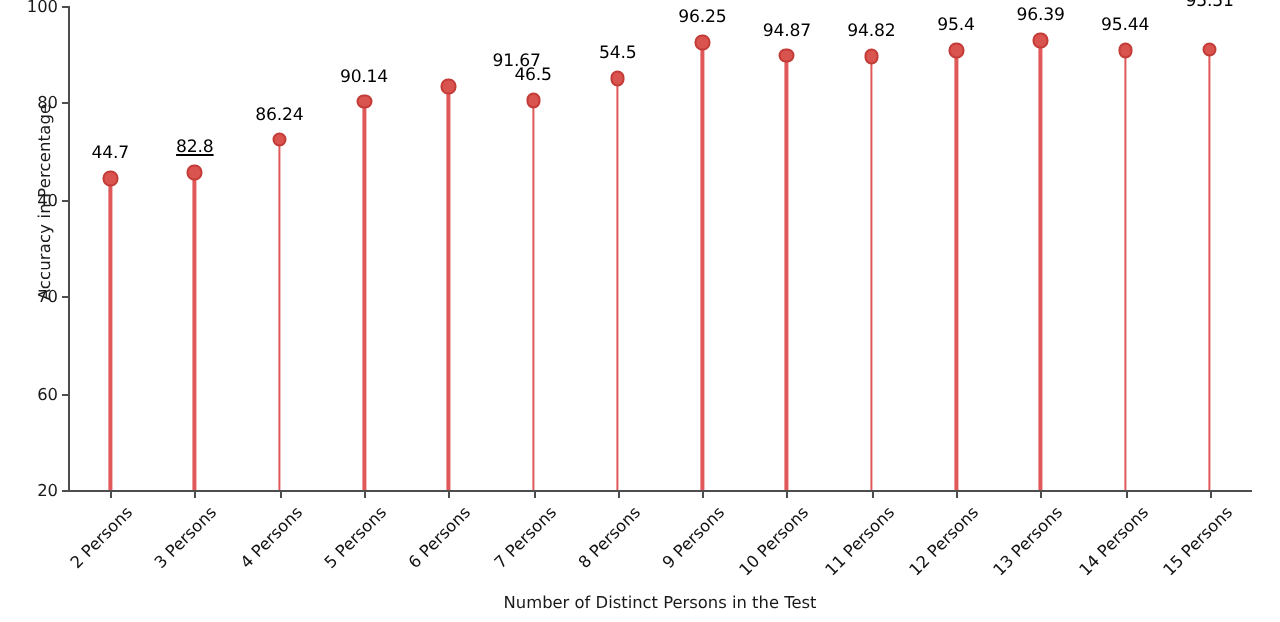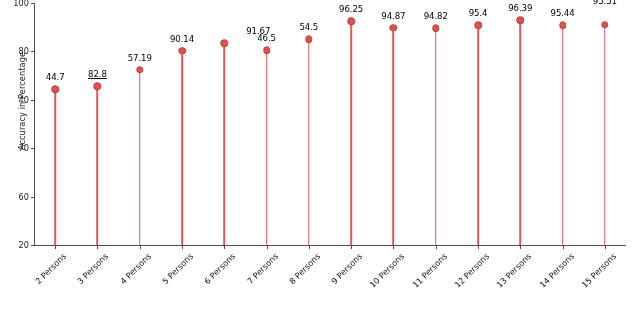--- a/index.html
+++ b/index.html
@@ -179,21 +179,21 @@
         <div class="ytick-label">100</div>
       </div>
       <div class="stem" style="left: 21.1429px; top: 86.152px; height: 155.848px;"></div>
       <div class="marker" title="2 Persons: 82.2" style="left: 21.1429px; top: 86.152px;"></div>
       <div class="pointlabel" style="left: 21.1429px; top: 79.152px;">44.7</div>
       <div class="stem" style="left: 63.4286px; top: 83.248px; height: 158.752px;"></div>
       <div class="marker" title="3 Persons: 82.8" style="left: 63.4286px; top: 83.248px;"></div>
       <div class="pointlabel" style="left: 63.4286px; top: 76.248px; text-decoration: underline;">82.8</div>
       <div class="stem" style="left: 105.714px; top: 66.5984px; height: 175.402px;"></div>
       <div class="marker" title="4 Persons: 86.24" style="left: 105.714px; top: 66.5984px;"></div>
-      <div class="pointlabel" style="left: 105.714px; top: 59.5984px;">57.19</div>
+      <div class="pointlabel" style="left: 105.714px; top: 59.5984px;">86.24</div>
       <div class="stem" style="left: 148px; top: 47.7224px; height: 194.278px;"></div>
       <div class="marker" title="5 Persons: 90.14" style="left: 148px; top: 47.7224px;"></div>
       <div class="pointlabel" style="left: 148px; top: 40.7224px;">90.14</div>
       <div class="stem" style="left: 190.286px; top: 40.3172px; height: 201.683px;"></div>
       <div class="marker" title="6 Persons: 91.67" style="left: 190.286px; top: 40.3172px;"></div>
       <div class="pointlabel" style="left: 190.286px; top: 33.3172px; margin-left: 34px;">91.67</div>
       <div class="stem" style="left: 232.571px; top: 47.432px; height: 194.568px;"></div>
       <div class="marker" title="7 Persons: 90.2" style="left: 232.571px; top: 47.432px;"></div>
       <div class="pointlabel" style="left: 232.571px; top: 40.432px;">46.5</div>
       <div class="stem" style="left: 274.857px; top: 36.3px; height: 205.7px;"></div>
@@ -215,20 +215,21 @@
       <div class="marker" title="13 Persons: 96.39" style="left: 486.286px; top: 17.4724px;"></div>
       <div class="pointlabel" style="left: 486.286px; top: 10.4724px;">96.39</div>
       <div class="stem" style="left: 528.571px; top: 22.0704px; height: 219.93px;"></div>
       <div class="marker" title="14 Persons: 95.44" style="left: 528.571px; top: 22.0704px;"></div>
       <div class="pointlabel" style="left: 528.571px; top: 15.0704px;">95.44</div>
       <div class="stem" style="left: 570.857px; top: 21.7316px; height: 220.268px;"></div>
       <div class="marker" title="15 Persons: 95.51" style="left: 570.857px; top: 21.7316px;"></div>
       <div class="pointlabel" style="left: 570.857px; top: 3px;">95.51</div>
     </div>
 
+  <div id="xlabel">Number of Distinct Persons in the Test</div>
 
 <div class="xtick-mark" style="left: 55.1429px;"></div>
     <div class="xtick-label" style="left: 61.1429px;">2 Persons</div>
     <div class="xtick-mark" style="left: 97.4286px;"></div>
     <div class="xtick-label" style="left: 103.429px;">3 Persons</div>
     <div class="xtick-mark" style="left: 139.714px;"></div>
     <div class="xtick-label" style="left: 145.714px;">4 Persons</div>
     <div class="xtick-mark" style="left: 182px;"></div>
     <div class="xtick-label" style="left: 188px;">5 Persons</div>
     <div class="xtick-mark" style="left: 224.286px;"></div>

